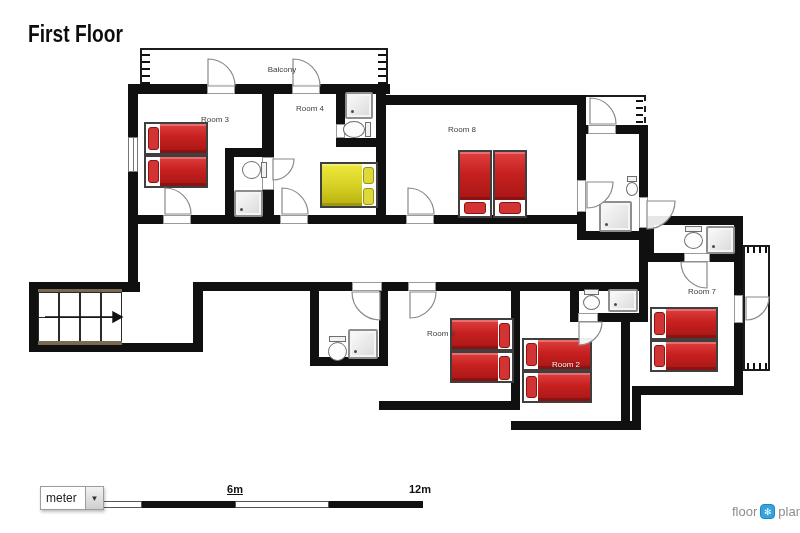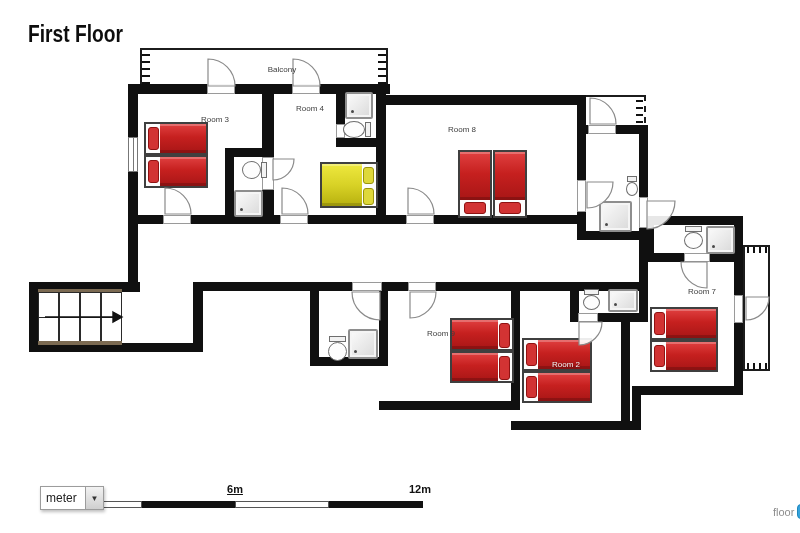--- a/index.html
+++ b/index.html
@@ -46,21 +46,21 @@
             box-shadow:1px 2px 3px rgba(0,0,0,.25);z-index:11;}
   .dropdown .txt{width:46px;background:#fff;border:1px solid #9c9c9c;display:flex;align-items:center;
             justify-content:flex-start;padding-left:5px;font-size:12px;color:#222;box-sizing:border-box;}
   .dropdown .arrow{width:18px;background:linear-gradient(180deg,#f2f2f2,#cfcfcf);border:1px solid #9c9c9c;
             border-left:none;display:flex;align-items:center;justify-content:center;font-size:8px;color:#333;box-sizing:border-box;}
   .seg{position:absolute;height:7px;top:501px;box-sizing:border-box;}
   .seg.w{background:#fff;border:1px solid #555;}
   .seg.b{background:#111;}
   .scalelabel{position:absolute;top:483px;font-size:11px;font-weight:700;color:#111;transform:translateX(-50%);}
   .logo{position:absolute;left:732px;top:504px;display:flex;align-items:center;gap:3px;z-index:10;}
-  .logo .gray{font-size:11px;color:#8d8d8d;margin-left:41px;}
+  .logo .gray{font-size:13px;color:#8d8d8d;}
   .logo .ic{width:15px;height:15px;border-radius:4px;background:#35a3dc;color:#fff;display:flex;
             align-items:center;justify-content:center;font-size:9px;border:1px solid #1f87bd;box-sizing:border-box;}
 </style>
 </head>
 <body>
 
 <div class="stage">
   <div class="title">First Floor</div>
 
   <svg id="plan-svg" width="800" height="533">

